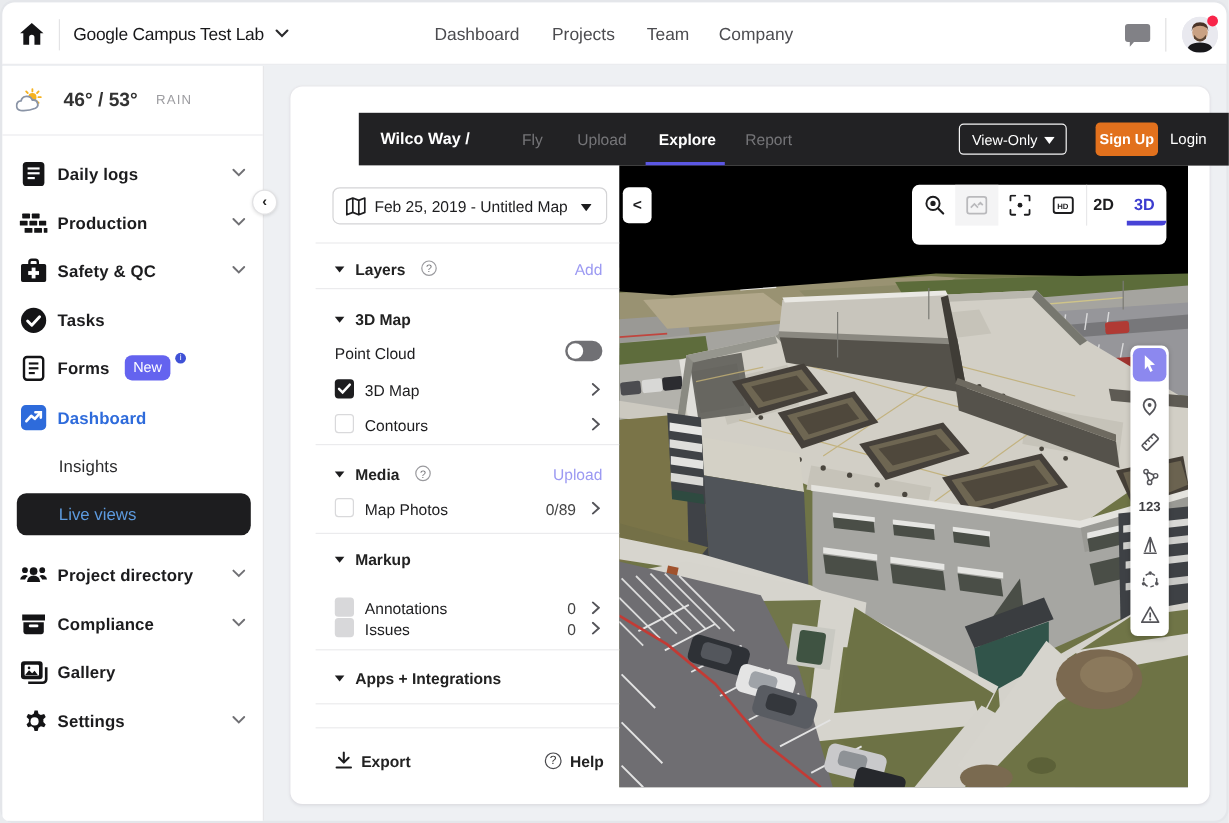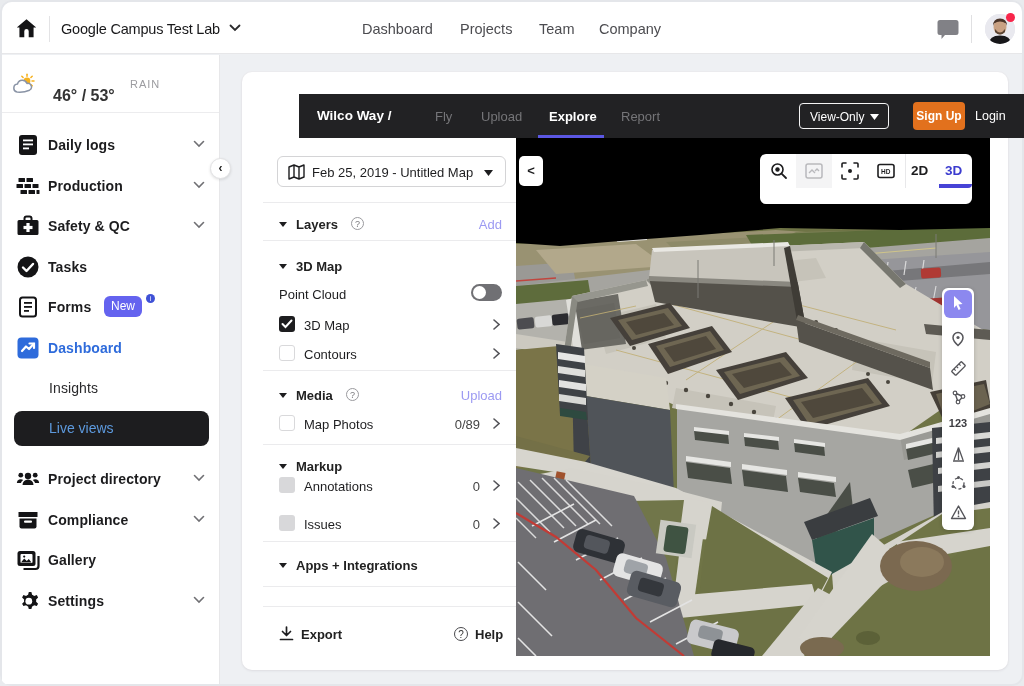--- a/index.html
+++ b/index.html
@@ -18,21 +18,21 @@
   .topnav span { position:absolute; top:19px; font-size:14.5px; color:#4c4c50; }
   .chat-ic { position:absolute; left:934px; top:15px; }
   .tb-div2 { position:absolute; left:969px; top:13px; width:1px; height:28px; background:#e0e0e2; }
   .avatar { position:absolute; left:983px; top:12px; width:30px; height:30px; border-radius:50%;
             background:#e7e8ee; overflow:hidden; }
   .avatar-dot { position:absolute; left:1004px; top:11px; width:9px; height:9px; border-radius:50%; background:#f8254a; }
   
   .sidebar { position:absolute; left:2px; top:55px; width:218px; height:629px;
              background:#fff; border-right:1px solid #e7e7e9; }
   .weather { position:relative; height:58px; border-bottom:1px solid #ececee; }
-  .weather .temps { position:absolute; left:51px; top:20px; font-size:16px; font-weight:bold; color:#333;margin-top:12px; }
+  .weather .temps { position:absolute; left:51px; top:20px; font-size:16px; font-weight:bold; color:#333; }
   .weather .rain { position:absolute; left:128px; top:23px; font-size:11px; color:#9c9ca0; letter-spacing:1px; }
   .collapse-btn { position:absolute; left:208px; top:103px; width:21px; height:21px; border-radius:50%;
                   background:#fff; border:1px solid #e2e2e4; box-shadow:0 1px 3px rgba(0,0,0,.12);
                   text-align:center; line-height:19px; font-size:12px; color:#222; font-weight:bold; z-index:5;}
   .nav { padding-top:12px; }
   .nav-item { position:relative; height:40.5px; }
   .nav-item .ic { position:absolute; left:14px; top:8px; }
   .nav-item .lbl { position:absolute; left:46px; top:12px; font-size:14px; font-weight:bold; color:#1c1c1e; letter-spacing:0.1px;}
   .nav-item .chev { position:absolute; right:14px; top:15px; }
   .nav-item.plain .lbl { left:47px; font-weight:normal; color:#2a2a2c; }
@@ -607,21 +607,21 @@
             <span class="cnt">0/89</span>
             <svg class="chev" width="7" height="11" viewBox="0 0 7 11">
                 <path d="M1 1 L6 5.5 L1 10" stroke="#55555a" stroke-width="1.6" fill="none" stroke-linecap="round"></path>
               </svg>
           </div>
           <div class="sep" style="top:306px"></div>
           <div class="prow" style="top:319px">
             <span class="arr"></span>
               <span class="h">Markup</span>
           </div>
-          <div class="prow" style="top:339px">
+          <div class="prow" style="top:360px">
             <div class="cb grey"></div>
             <span class="lab2">Annotations</span>
             <span class="cnt">0</span>
             <svg class="chev" width="7" height="11" viewBox="0 0 7 11">
                 <path d="M1 1 L6 5.5 L1 10" stroke="#55555a" stroke-width="1.6" fill="none" stroke-linecap="round"></path>
               </svg>
           </div>
           <div class="prow" style="top:377px">
             <div class="cb grey"></div>
             <span class="lab2">Issues</span>

